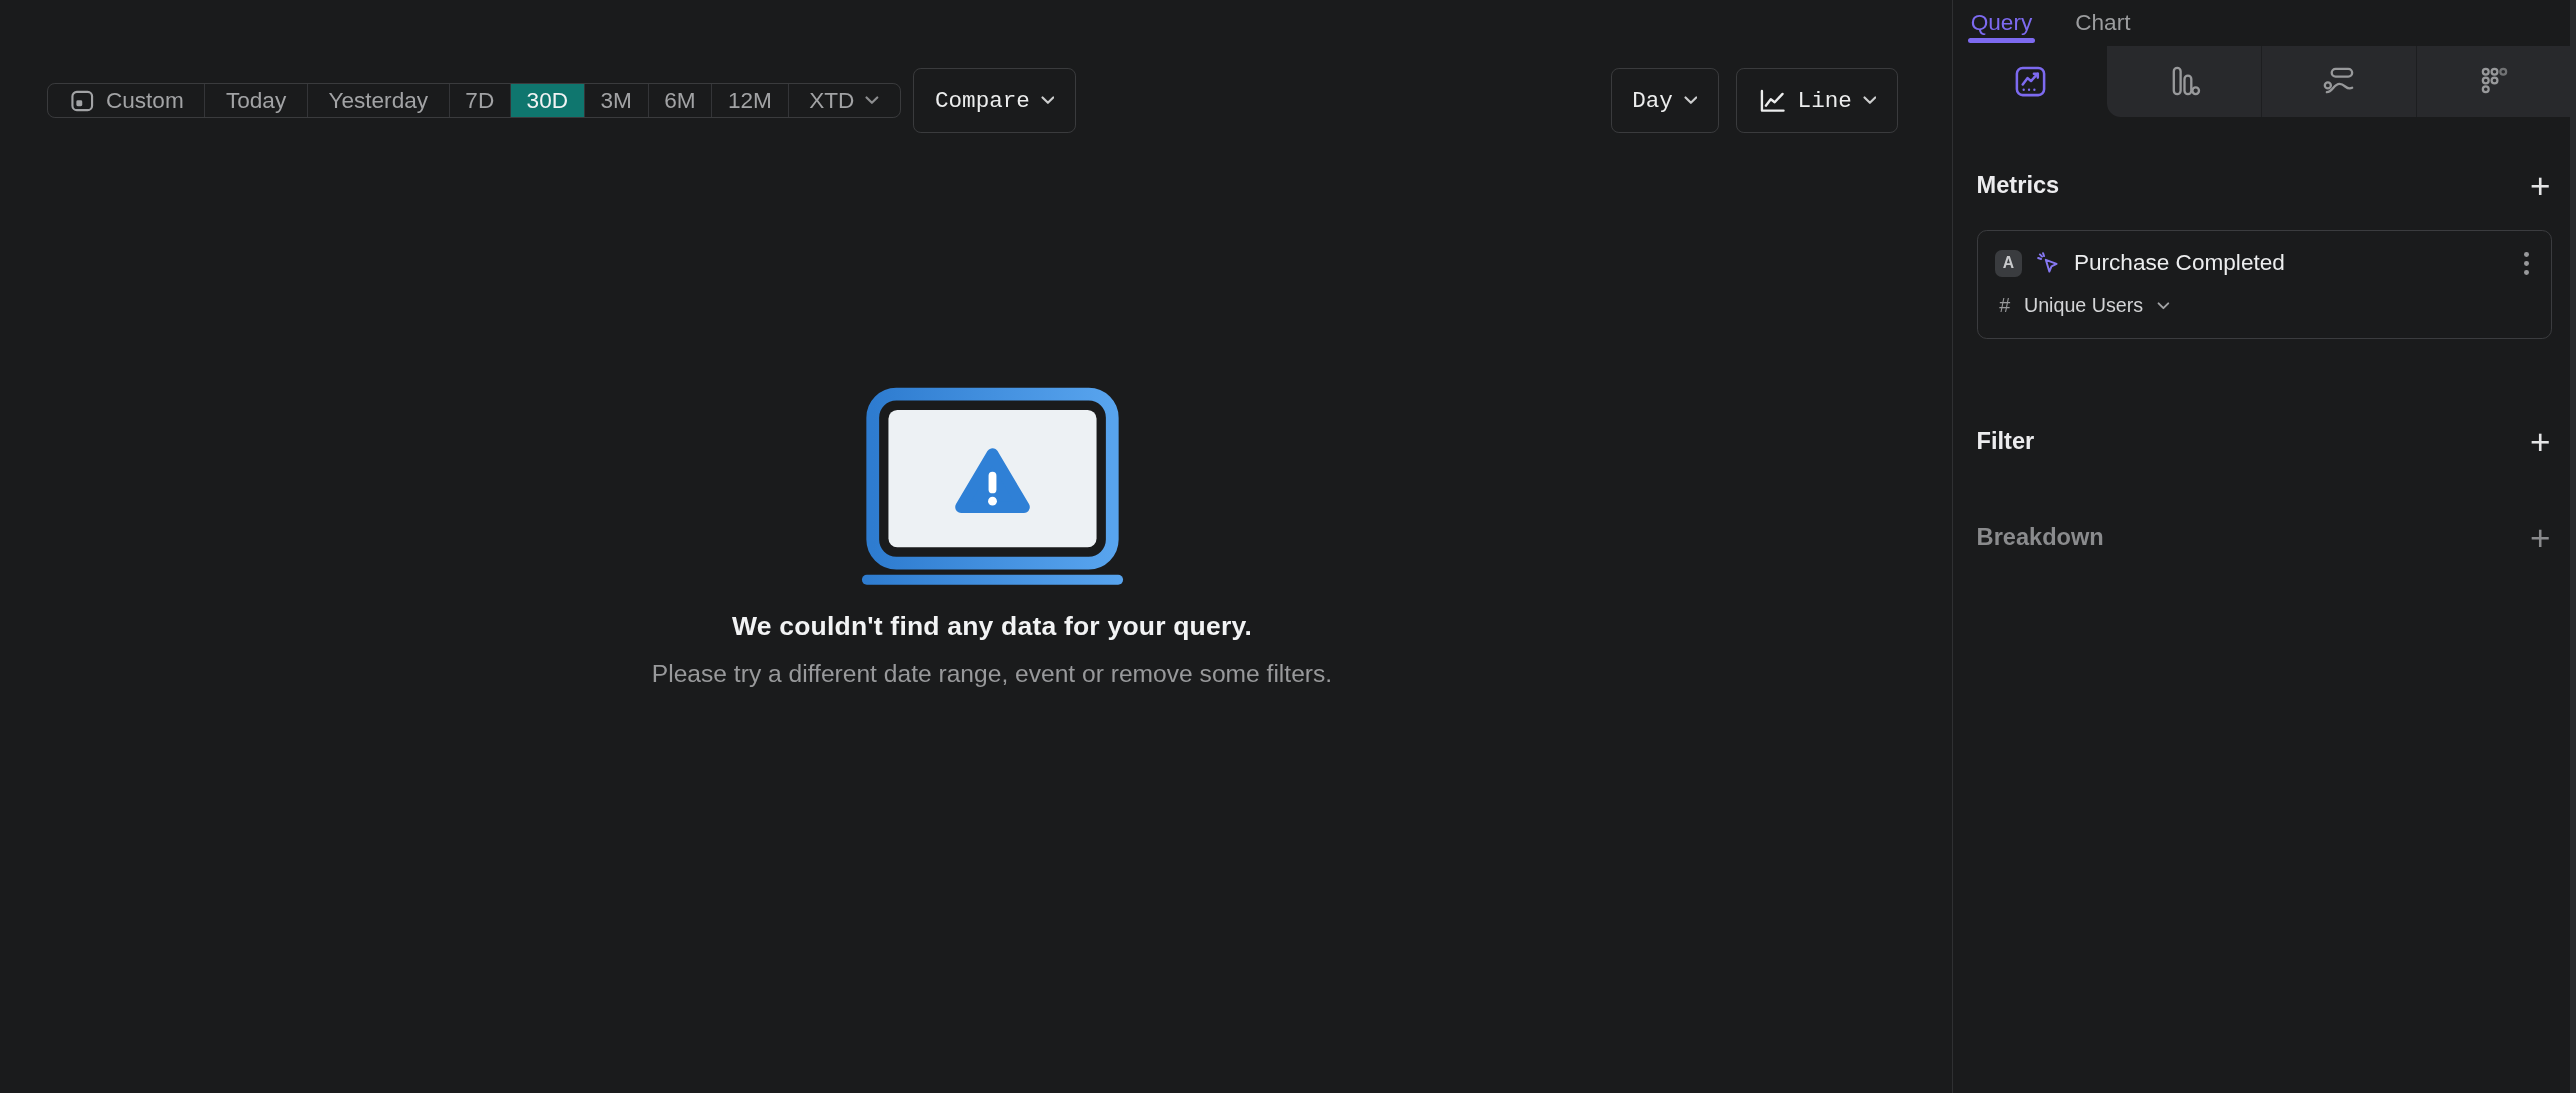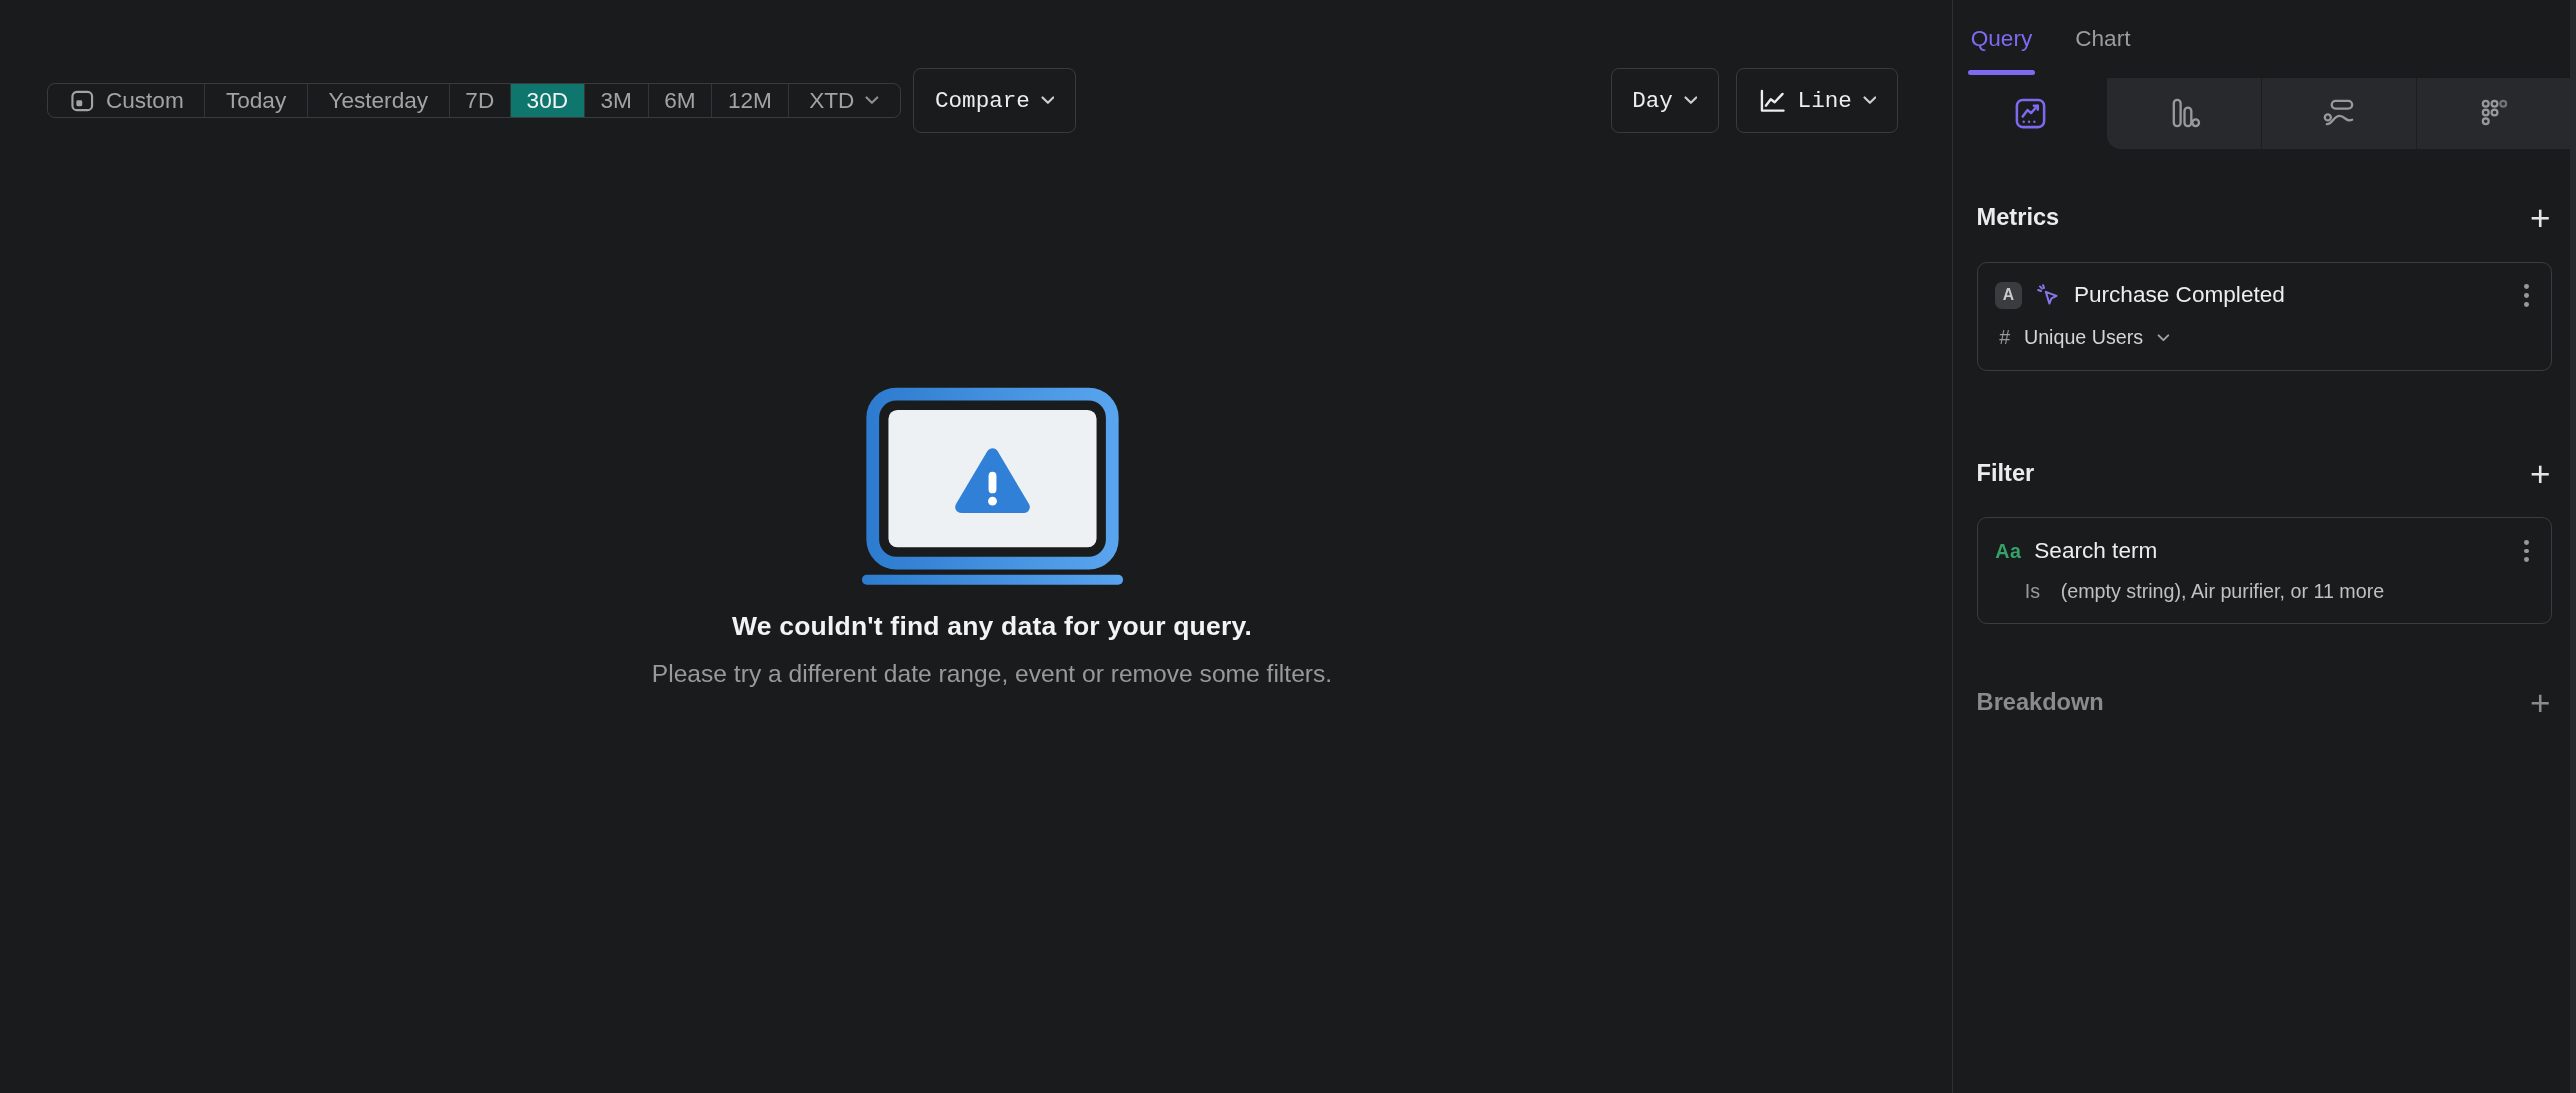--- a/index.html
+++ b/index.html
@@ -21,21 +21,21 @@
   .right-controls{margin-left:auto;margin-right:54px;display:flex;gap:16.7px;}
   .chev{flex:0 0 auto;opacity:.85;}
 
   .empty-state{position:absolute;left:16px;width:100%;top:386px;display:flex;flex-direction:column;align-items:center;}
   .es-title{margin-top:25.6px;font-size:26.5px;font-weight:700;color:#f2f3f4;letter-spacing:0.2px;}
   .es-sub{margin-top:18.7px;font-size:24.6px;color:#98999b;}
 
   
   .sidebar{position:absolute;left:1952px;top:0;width:624px;height:1093px;border-left:1px solid var(--panel_border,#2f3032);box-sizing:border-box;background:var(--bg,#1a1b1c);}
   .right-gutter{position:absolute;right:0;top:0;bottom:0;width:5.9px;background:#2a2b2d;}
-  .side-tabs{display:flex;gap:43px;padding-left:17.7px;height:78px;align-items:center;}
+  .side-tabs{display:flex;gap:43px;padding-left:17.7px;height:46px;align-items:center;}
   .side-tab{font-size:22.6px;color:#9b9c9e;position:relative;height:100%;display:flex;align-items:center;cursor:pointer;}
   .side-tab.active{color:var(--accent,#7d6af0);}
   .side-tab.active::after{content:"";position:absolute;left:-2.9px;right:-2.9px;bottom:2.9px;height:4.9px;border-radius:2.9px;background:var(--accent,#7d6af0);}
   .icon-tabs{display:flex;height:71px;width:618px;}
   .icon-tab{flex:1;display:flex;align-items:center;justify-content:center;background:var(--strip_bg,#28292c);cursor:pointer;}
   .icon-tab svg{color:#98999b;}
   .icon-tab.active{background:transparent;}
   .icon-tab.active svg{color:var(--accent,#7d6af0);}
   .icon-tab:nth-child(2){border-bottom-left-radius:13.8px;}
   .icon-tab:nth-child(3),.icon-tab:nth-child(4){border-left:1px solid #1d1e20;}
@@ -238,35 +238,20 @@
               </svg>
           </div>
         </div>
       </section>
 
       <section class="filter">
         <div class="section-head">
           <h3>Filter</h3>
           <button class="add-btn">+</button>
         </div>
-        <div class="card">
-          <div class="card-row1">
-            <span class="prop-type">Aa</span>
-            <span class="card-title">Search term</span>
-            <button class="kebab">
-                <i></i>
-                <i></i>
-                <i></i>
-              </button>
-          </div>
-          <div class="card-row2">
-            <span class="op">Is</span>
-            <span class="filter-values">(empty string), Air purifier, or 11 more</span>
-          </div>
-        </div>
       </section>
 
       <section class="breakdown">
         <div class="section-head">
           <h3>Breakdown</h3>
           <button class="add-btn">+</button>
         </div>
       </section>
 
     </div>

